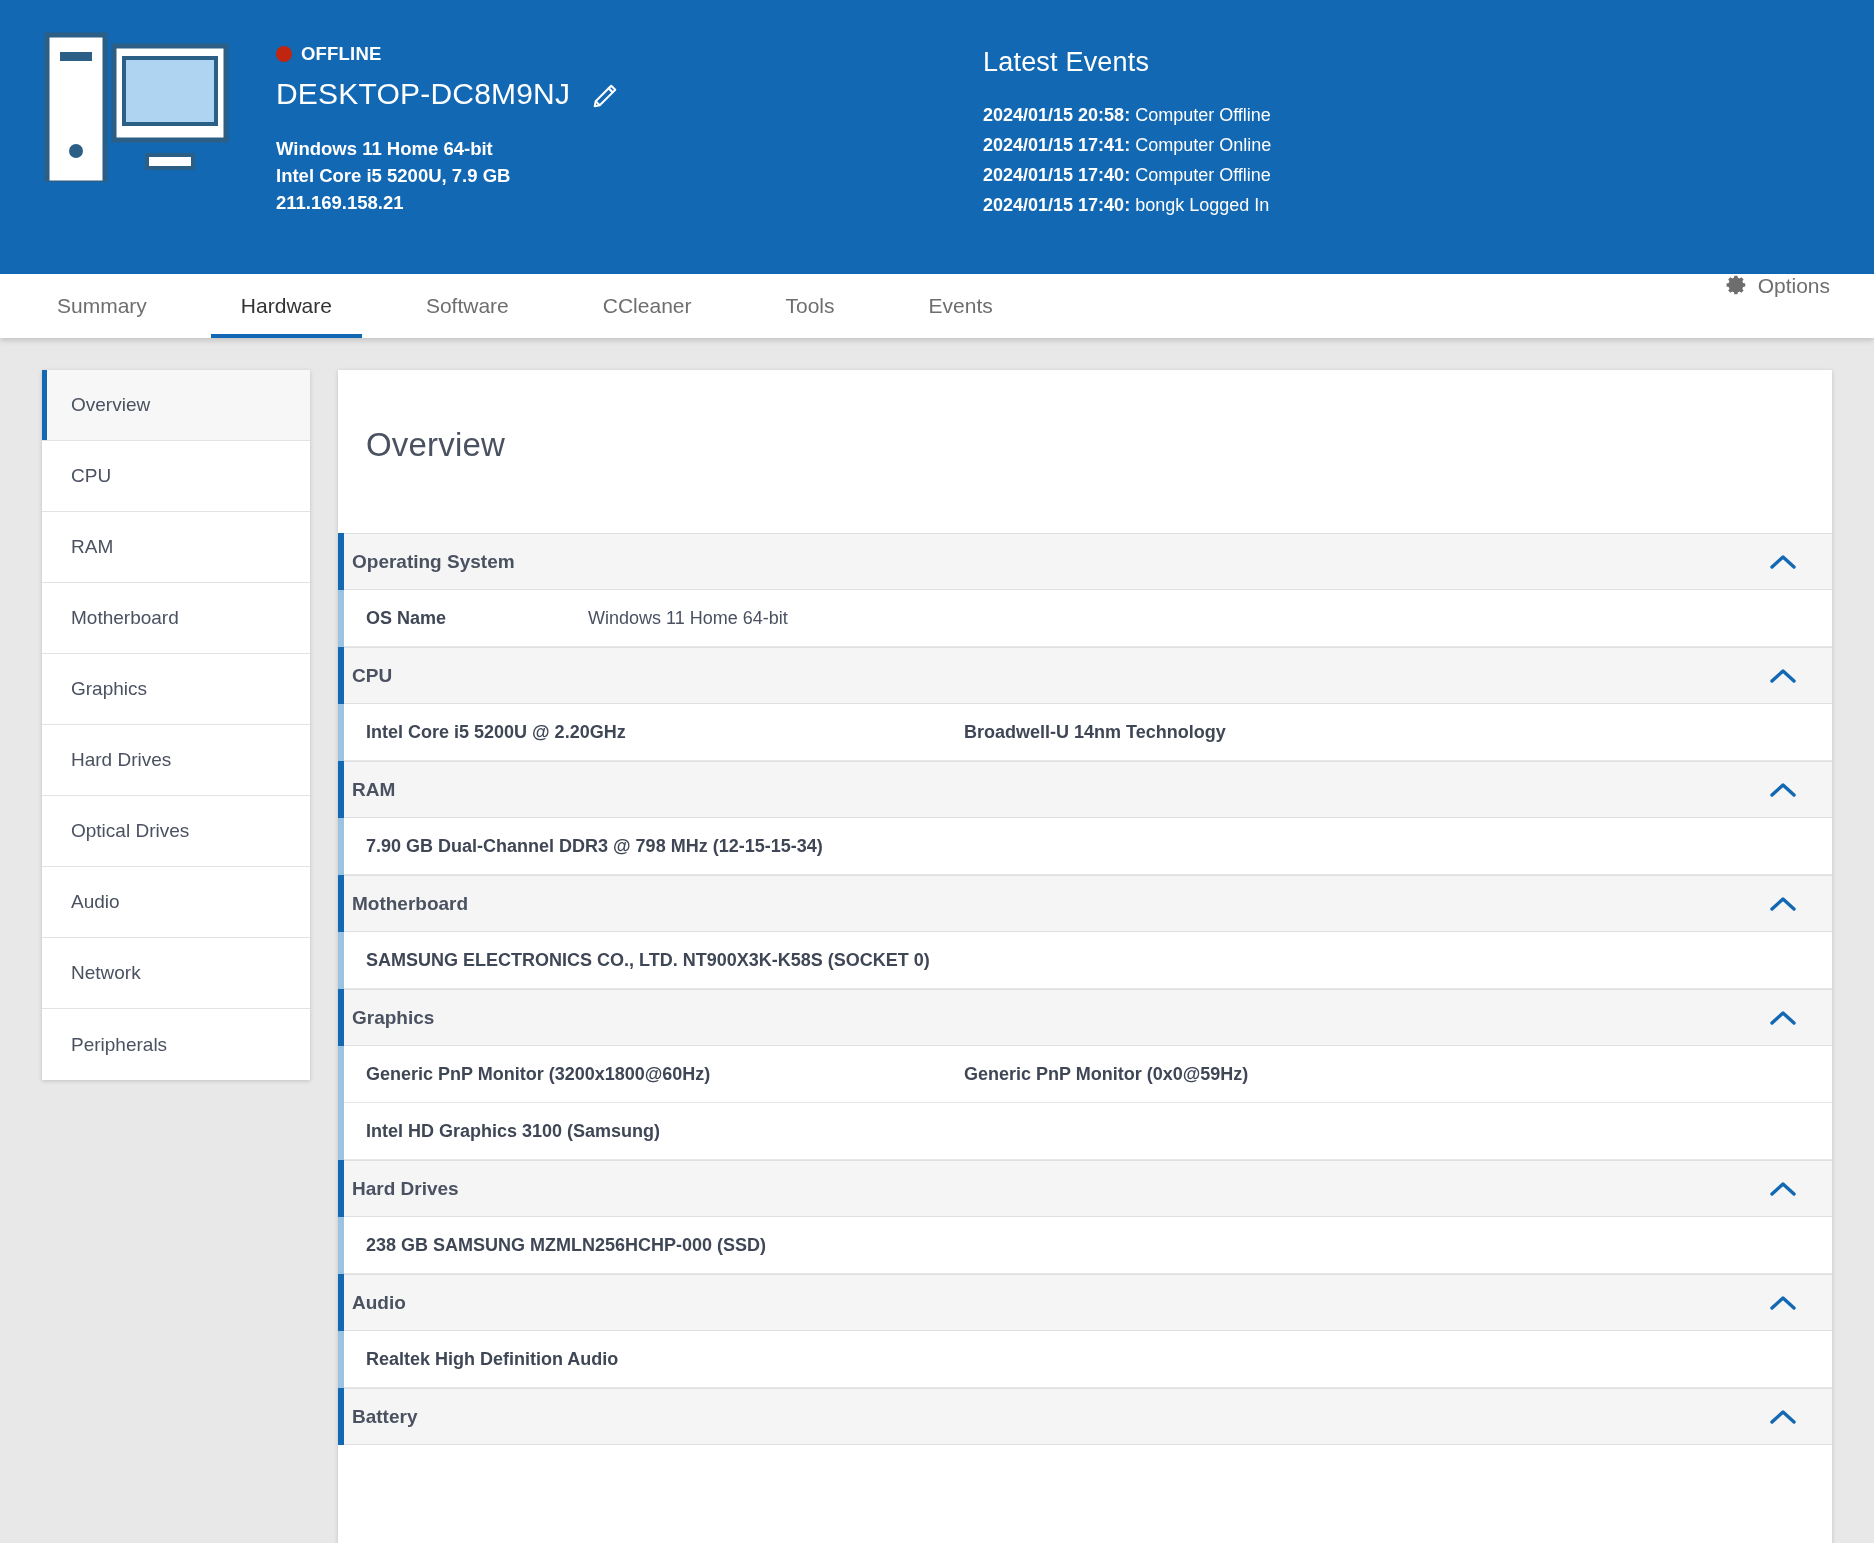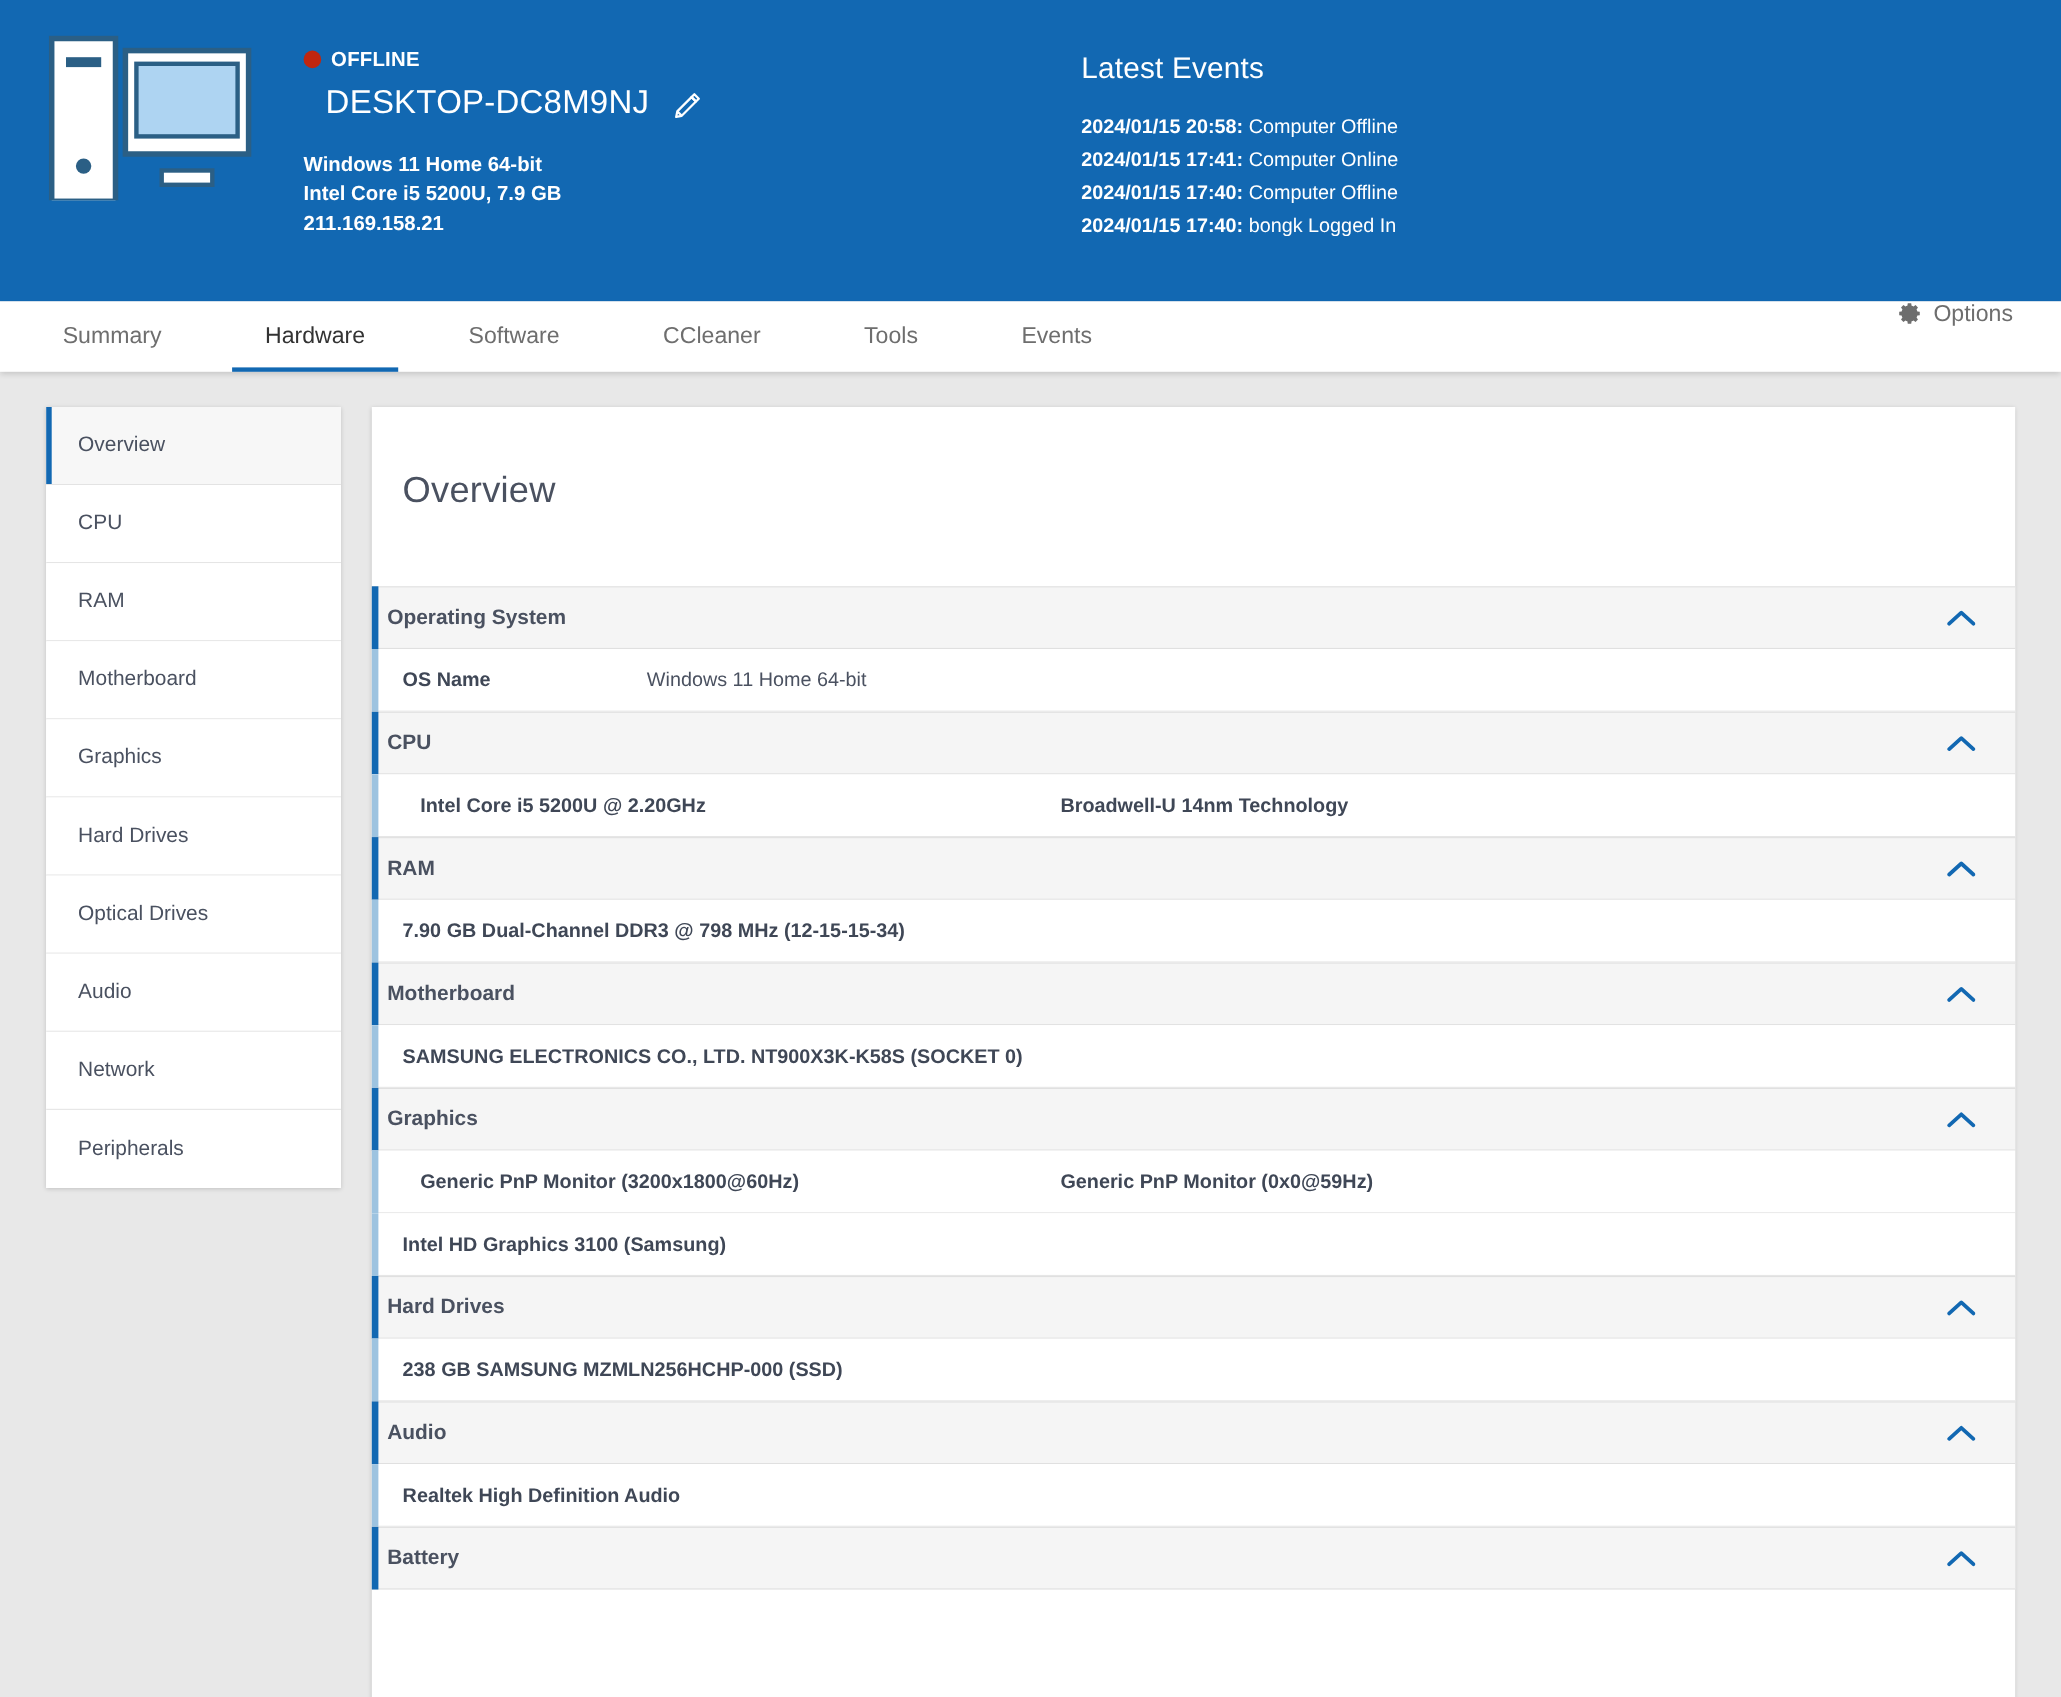--- a/index.html
+++ b/index.html
@@ -60,21 +60,20 @@
     display: flex;
     align-items: center;
     gap: 22px;
     margin-top: 11px;
   }
   .device-name {
     font-size: 30px;
     font-weight: 300;
     letter-spacing: 0.2px;
     white-space: nowrap;
-    margin-left: 20px;
   }
   .edit-icon { width: 27px; height: 27px; display: block; margin-top: 3px; cursor: pointer; }
 
   .device-specs {
     margin-top: 24px;
     font-size: 18.5px;
     font-weight: bold;
     line-height: 27px;
   }
 
@@ -251,21 +250,21 @@
     background: #9dc3e0;
   }
   .cell {
     font-size: 18px;
     font-weight: bold;
     color: #3f4756;
     white-space: nowrap;
   }
   .cell.lbl { padding-left: 28px; width: 250px; flex: none; }
   .cell.val-mid { color: #4a5160; font-weight: normal; }
-  .cell.c1 { padding-left: 44px; width: 626px; flex: none; }
+  .cell.c1 { padding-left: 28px; width: 626px; flex: none; }
   .cell.c2 { flex: 1; }
   .cell.full { padding-left: 28px; }
 </style>
 </head>
 <body>
 
 <div class="header">
 
   <svg class="pc-icon" viewBox="0 0 185 150">
     <rect x="3" y="3" width="58" height="148" fill="#ffffff" stroke="#2b5f85" stroke-width="5"></rect>

